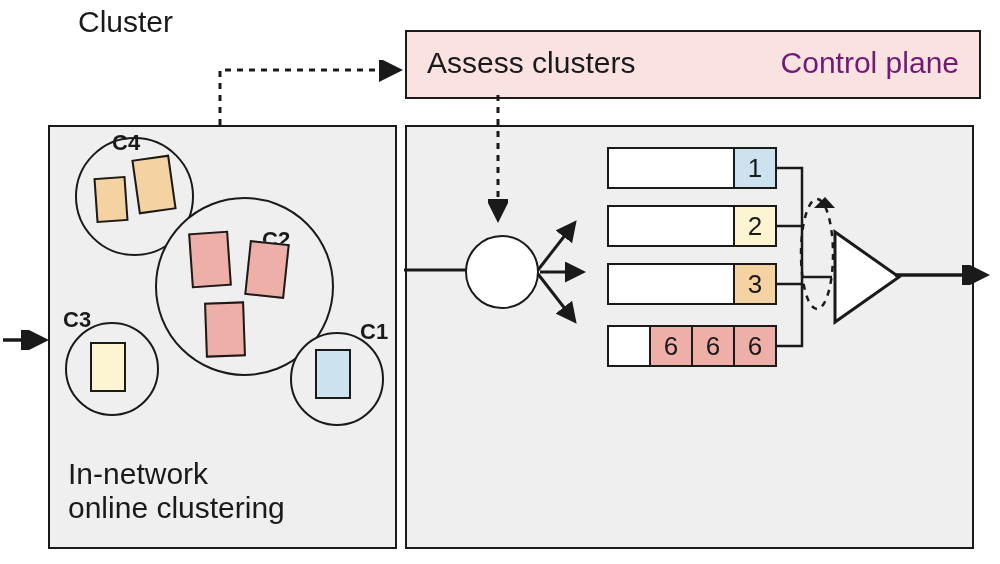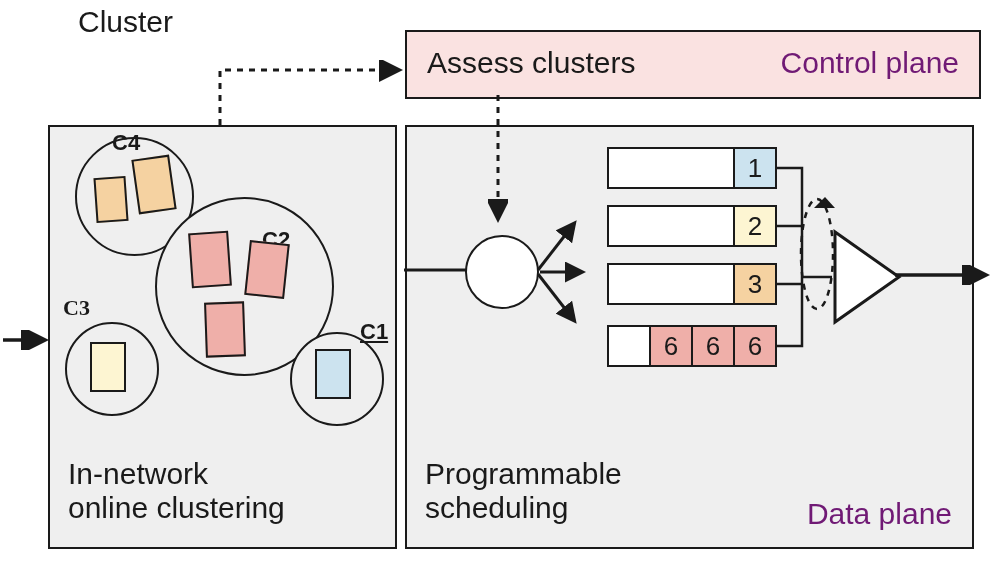--- a/index.html
+++ b/index.html
@@ -71,25 +71,25 @@
   <div class="abs pkt" style="left:85px; top:30px; width:38px; height:55px; background:#f5d2a1; transform:rotate(-8deg);"></div>
 
   <div class="abs circle-out" style="left:105px; top:70px; width:175px; height:175px;"></div>
   <div class="abs small-label" style="left:212px; top:55px;margin-top:45px;">C2</div>
 
   <div class="abs pkt" style="left:140px; top:105px; width:40px; height:55px; background:#efafa9; transform:rotate(-4deg);"></div>
   <div class="abs pkt" style="left:197px; top:115px; width:40px; height:55px; background:#efafa9; transform:rotate(6deg);"></div>
   <div class="abs pkt" style="left:155px; top:175px; width:40px; height:55px; background:#efafa9; transform:rotate(-2deg);"></div>
 
   <div class="abs circle-out" style="left:15px; top:195px; width:90px; height:90px;"></div>
-  <div class="abs small-label" style="left:13px; top:168px;font-family:Liberation Serif, serif;">C3</div>
+  <div class="abs small-label" style="left:13px; top:180px;">C3</div>
   <div class="abs pkt" style="left:40px; top:215px; width:36px; height:50px; background:#fdf5d2;"></div>
 
   <div class="abs circle-out" style="left:240px; top:205px; width:90px; height:90px;"></div>
-  <div class="abs small-label" style="left:310px; top:192px;text-decoration:underline;">C1</div>
+  <div class="abs small-label" style="left:310px; top:192px;">C1</div>
   <div class="abs pkt" style="left:265px; top:222px; width:36px; height:50px; background:#cce3ef;"></div>
 
   <div class="abs title-label" style="left:18px; top:330px;">
     <div>In-network</div>
     <div>online clustering</div>
   </div>
 </div>
 
 <div class="abs box" style="left:405px; top:125px; width:565px; height:420px;">
 
@@ -138,25 +138,20 @@
 
   <svg class="abs" style="left:385px; top:60px; width:50px; height:135px;">
     <ellipse cx="25" cy="67" rx="16" ry="55" stroke="#1a1a1a" stroke-width="2.5" fill="none" stroke-dasharray="6 6"></ellipse>
     <polygon points="33,10 43,21 22,21" fill="#1a1a1a"></polygon>
   </svg>
 
   <svg class="abs" style="left:425px; top:102px; width:70px; height:96px;">
     <polygon points="3,3 3,93 67,48" fill="#ffffff" stroke="#1a1a1a" stroke-width="3"></polygon>
   </svg>
 
-  <div class="abs title-label" style="left:18px; top:330px;">
-    <div>Programmable</div>
-    <div>scheduling</div>
-  </div>
-  <div class="abs title-label grey" style="right:20px; top:370px;">Data plane</div>
 </div>
 
 <svg class="abs" style="left:0px; top:330px; width:55px; height:20px;">
   <defs>
     <marker id="arrA" markerWidth="8" markerHeight="8" refX="6" refY="4" orient="auto">
       <polygon points="0 0, 8 4, 0 8" fill="#1a1a1a"></polygon>
     </marker>
   </defs>
   <line x1="3" y1="10" x2="42" y2="10" stroke="#1a1a1a" stroke-width="3.5" marker-end="url(#arrA)"></line>
 </svg>

